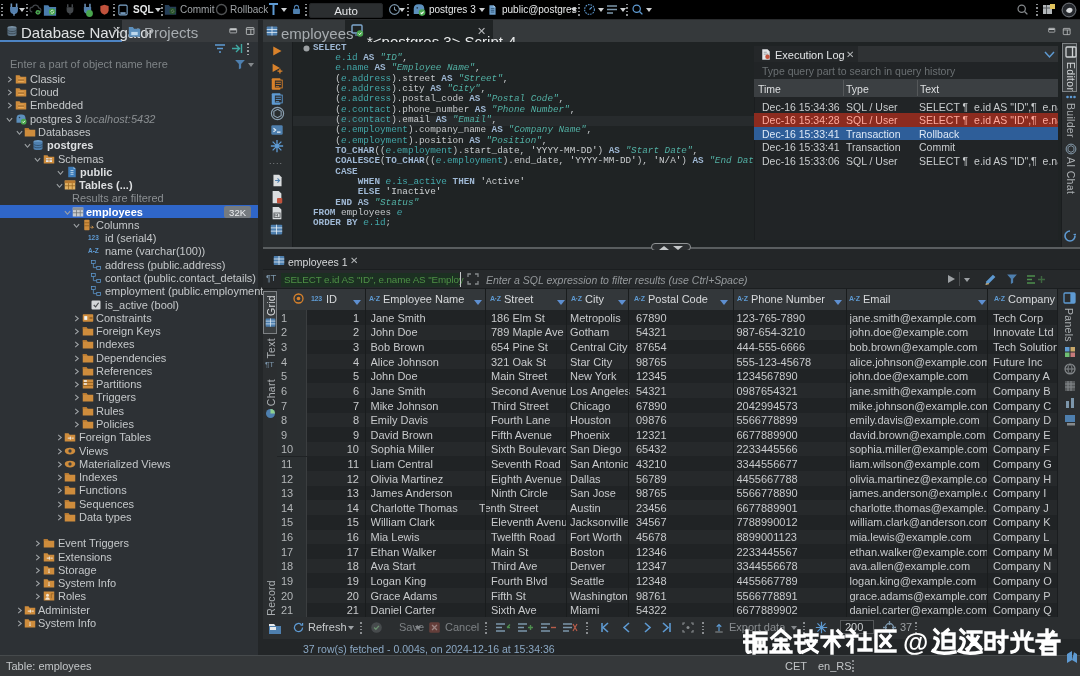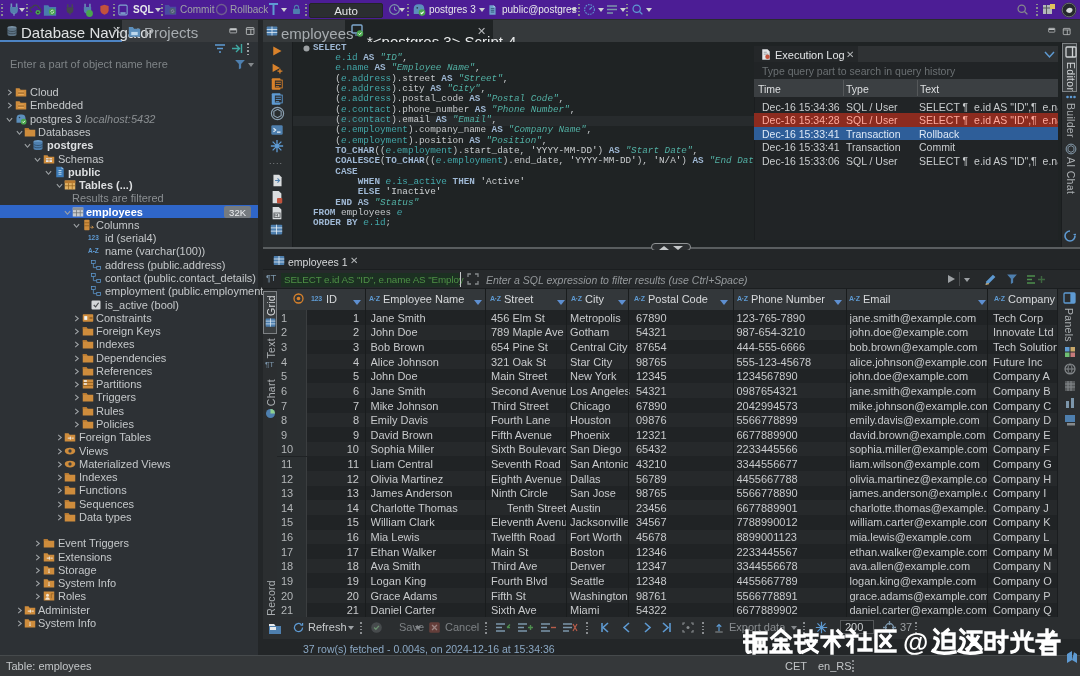--- a/index.html
+++ b/index.html
@@ -1,19 +1,19 @@
 <!DOCTYPE html>
 <html><head><meta charset="utf-8">
 <style>
 *{margin:0;padding:0;box-sizing:border-box;}
 html,body{width:1080px;height:676px;overflow:hidden;background:#232628;font-family:"Liberation Sans",sans-serif;}
 .abs{position:absolute;}
 #app{position:relative;width:1080px;height:676px;}
 
-#topbar{left:0;top:0;width:1080px;height:20px;background:#4c1d95;border-bottom:1px solid #2a2c2e;}
+#topbar{left:0;top:0;width:1080px;height:20px;background:#000000;border-bottom:1px solid #2a2c2e;}
 .tbtxt{position:absolute;top:4px;font-size:10px;color:#E8EAEB;}
 .tbgray{color:#9FA3A6;}
 .ddt{position:absolute;top:8px;width:0;height:0;border-left:3.5px solid transparent;border-right:3.5px solid transparent;border-top:4px solid #CDD0D2;}
 .vdots{position:absolute;top:4px;width:2px;height:12px;background-image:repeating-linear-gradient(#8A8D90 0 1.5px,transparent 1.5px 3.5px);}
 #autobox{position:absolute;left:309px;top:3px;width:74px;height:15px;background:#2B2E30;border:1px solid #232527;border-radius:2px;color:#E4E6E8;font-size:11.5px;text-align:center;line-height:14px;}
 
 #nav{left:0;top:20px;width:258px;height:636px;background:#2D3135;}
 #navtabs{left:0;top:20px;width:258px;height:22px;background:#383B3E;}
 #navtab1{left:0;top:20px;width:122px;height:22px;background:#1F2325;border-bottom:2px solid #4D84C4;}
 .tabtxt{position:absolute;font-size:15px;color:#DFE1E3;}
@@ -423,20 +423,29 @@
 <svg class="abs" style="left:231px;top:43px;width:12px;height:11px">
       <path d="M1 5.5h7M5 2l3.5 3.5L5 9" stroke="#3FA8A2" stroke-width="1.4" fill="none"></path>
       <path d="M10.5 1v9" stroke="#3FA8A2" stroke-width="1.4"></path>
     </svg>
 <div class="vdots" style="left:247px;top:43px;background-image:repeating-linear-gradient(#9DA1A4 0 1.5px,transparent 1.5px 3.5px)"></div>
 <span class="abs" style="left:10px;top:58px;font-size:11px;color:#7F8487">Enter a part of object name here</span>
 <svg class="abs" style="left:234px;top:58px;width:12px;height:12px">
       <use href="#filt"></use>
     </svg>
 <div class="ddt" style="left:248px;top:63px;border-top-color:#85898C"></div>
+<div class="tree-row" style="top:72.4px;">
+      <svg class="arrow" style="left:6px" viewBox="0 0 8 8">
+        <path d="M2.5 1l3.5 3-3.5 3" stroke="#9DA1A4" stroke-width="1.3" fill="none"></path>
+      </svg>
+      <svg class="icon16" style="left:15px" viewBox="0 0 16 16">
+        <use href="#folderdb"></use>
+      </svg>
+      <span class="lbl" style="left:30px">Classic</span>
+    </div>
 <div class="tree-row" style="top:85.7px;">
       <svg class="arrow" style="left:6px" viewBox="0 0 8 8">
         <path d="M2.5 1l3.5 3-3.5 3" stroke="#9DA1A4" stroke-width="1.3" fill="none"></path>
       </svg>
       <svg class="icon16" style="left:15px" viewBox="0 0 16 16">
         <use href="#folderdb"></use>
       </svg>
       <span class="lbl" style="left:30px">Cloud</span>
     </div>
 <div class="tree-row" style="top:98.9px;">
@@ -477,21 +486,21 @@
     </div>
 <div class="tree-row" style="top:152.0px;">
       <svg class="arrow" style="left:34px" viewBox="0 0 8 8">
         <path d="M1 2.5l3 3.5 3-3.5" stroke="#9DA1A4" stroke-width="1.3" fill="none"></path>
       </svg>
       <svg class="icon16" style="left:43px" viewBox="0 0 16 16">
         <use href="#folderwin"></use>
       </svg>
       <span class="lbl" style="left:58px">Schemas</span>
     </div>
-<div class="tree-row" style="top:165.3px;">
+<div class="tree-row" style="top:165.3px;margin-left:12px;">
       <svg class="arrow" style="left:45px" viewBox="0 0 8 8">
         <path d="M1 2.5l3 3.5 3-3.5" stroke="#9DA1A4" stroke-width="1.3" fill="none"></path>
       </svg>
       <svg class="icon16" style="left:54px" viewBox="0 0 16 16">
         <use href="#page"></use>
       </svg>
       <span class="lbl bold" style="left:68px">public</span>
     </div>
 <div class="tree-row" style="top:178.6px;">
       <svg class="arrow" style="left:56px" viewBox="0 0 8 8">
@@ -951,21 +960,21 @@
       <path d="M12 5.5h7M15.5 2v7" stroke="#4E8F4E" stroke-width="1.4" opacity="0.6"></path>
     </svg>
 
 <div class="abs" style="left:277px;top:289px;width:780px;height:328px;background:#202325"></div>
 <div class="grow godd" style="top:310.30px">
       <div class="gnum">
         <span>1</span>
       </div>
       <span class="gc" style="left:0;width:82px;text-align:right;overflow:hidden">1</span>
       <span class="gc" style="left:93.5px;width:113px;overflow:hidden">Jane Smith</span>
-      <span class="gc" style="left:214px;width:76px;overflow:hidden">456 Elm St</span>
+      <span class="gc" style="left:214px;width:76px;overflow:hidden">186 Elm St</span>
       <span class="gc" style="left:293px;width:63px;overflow:hidden">Metropolis</span>
       <span class="gc" style="left:359px;width:62px;overflow:hidden">67890</span>
       <span class="gc" style="left:459.5px;width:108px;overflow:hidden">123-765-7890</span>
       <span class="gc" style="left:572.5px;width:138px;overflow:hidden">jane.smith@example.com</span>
       <span class="gc" style="left:716px;width:64px;overflow:hidden">Tech Corp</span>
     </div>
 <div class="grow geven" style="top:324.92px">
       <div class="gnum">
         <span>2</span>
       </div>
@@ -1120,38 +1129,38 @@
       <span class="gc" style="left:459.5px;width:108px;overflow:hidden">5566778890</span>
       <span class="gc" style="left:572.5px;width:138px;overflow:hidden">james.anderson@example.com</span>
       <span class="gc" style="left:716px;width:64px;overflow:hidden">Company I</span>
     </div>
 <div class="grow geven" style="top:500.36px">
       <div class="gnum">
         <span>14</span>
       </div>
       <span class="gc" style="left:0;width:82px;text-align:right;overflow:hidden">14</span>
       <span class="gc" style="left:93.5px;width:113px;overflow:hidden">Charlotte Thomas</span>
-      <span class="gc" style="left:230px;width:76px;overflow:hidden">Tenth Street</span>
+      <span class="gc" style="left:202px;width:76px;overflow:hidden">Tenth Street</span>
       <span class="gc" style="left:293px;width:63px;overflow:hidden">Austin</span>
       <span class="gc" style="left:359px;width:62px;overflow:hidden">23456</span>
       <span class="gc" style="left:459.5px;width:108px;overflow:hidden">6677889901</span>
       <span class="gc" style="left:572.5px;width:138px;overflow:hidden">charlotte.thomas@example.com</span>
       <span class="gc" style="left:716px;width:64px;overflow:hidden">Company J</span>
     </div>
 <div class="grow godd" style="top:514.98px">
       <div class="gnum">
         <span>15</span>
       </div>
       <span class="gc" style="left:0;width:82px;text-align:right;overflow:hidden">15</span>
       <span class="gc" style="left:93.5px;width:113px;overflow:hidden">William Clark</span>
       <span class="gc" style="left:214px;width:76px;overflow:hidden">Eleventh Avenue</span>
       <span class="gc" style="left:293px;width:63px;overflow:hidden">Jacksonville</span>
       <span class="gc" style="left:359px;width:62px;overflow:hidden">34567</span>
       <span class="gc" style="left:459.5px;width:108px;overflow:hidden">7788990012</span>
-      <span class="gc" style="left:572.5px;width:138px;overflow:hidden">william.carter@example.com</span>
+      <span class="gc" style="left:572.5px;width:138px;overflow:hidden">william.clark@anderson.com</span>
       <span class="gc" style="left:716px;width:64px;overflow:hidden">Company K</span>
     </div>
 <div class="grow geven" style="top:529.60px">
       <div class="gnum">
         <span>16</span>
       </div>
       <span class="gc" style="left:0;width:82px;text-align:right;overflow:hidden">16</span>
       <span class="gc" style="left:93.5px;width:113px;overflow:hidden">Mia Lewis</span>
       <span class="gc" style="left:214px;width:76px;overflow:hidden">Twelfth Road</span>
       <span class="gc" style="left:293px;width:63px;overflow:hidden">Fort Worth</span>
@@ -1171,21 +1180,21 @@
       <span class="gc" style="left:359px;width:62px;overflow:hidden">12346</span>
       <span class="gc" style="left:459.5px;width:108px;overflow:hidden">2233445567</span>
       <span class="gc" style="left:572.5px;width:138px;overflow:hidden">ethan.walker@example.com</span>
       <span class="gc" style="left:716px;width:64px;overflow:hidden">Company M</span>
     </div>
 <div class="grow geven" style="top:558.84px">
       <div class="gnum">
         <span>18</span>
       </div>
       <span class="gc" style="left:0;width:82px;text-align:right;overflow:hidden">18</span>
-      <span class="gc" style="left:93.5px;width:113px;overflow:hidden">Ava Smith</span>
+      <span class="gc" style="left:93.5px;width:113px;overflow:hidden">Ava Start</span>
       <span class="gc" style="left:214px;width:76px;overflow:hidden">Third Ave</span>
       <span class="gc" style="left:293px;width:63px;overflow:hidden">Denver</span>
       <span class="gc" style="left:359px;width:62px;overflow:hidden">12347</span>
       <span class="gc" style="left:459.5px;width:108px;overflow:hidden">3344556678</span>
       <span class="gc" style="left:572.5px;width:138px;overflow:hidden">ava.allen@example.com</span>
       <span class="gc" style="left:716px;width:64px;overflow:hidden">Company N</span>
     </div>
 <div class="grow godd" style="top:573.46px">
       <div class="gnum">
         <span>19</span>

